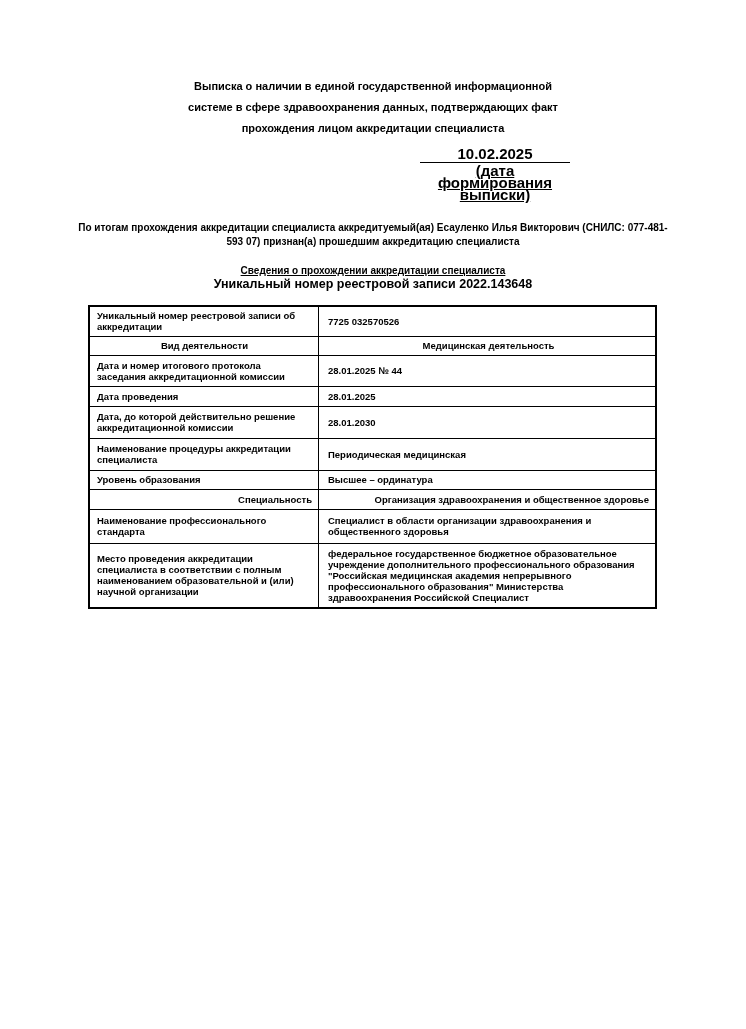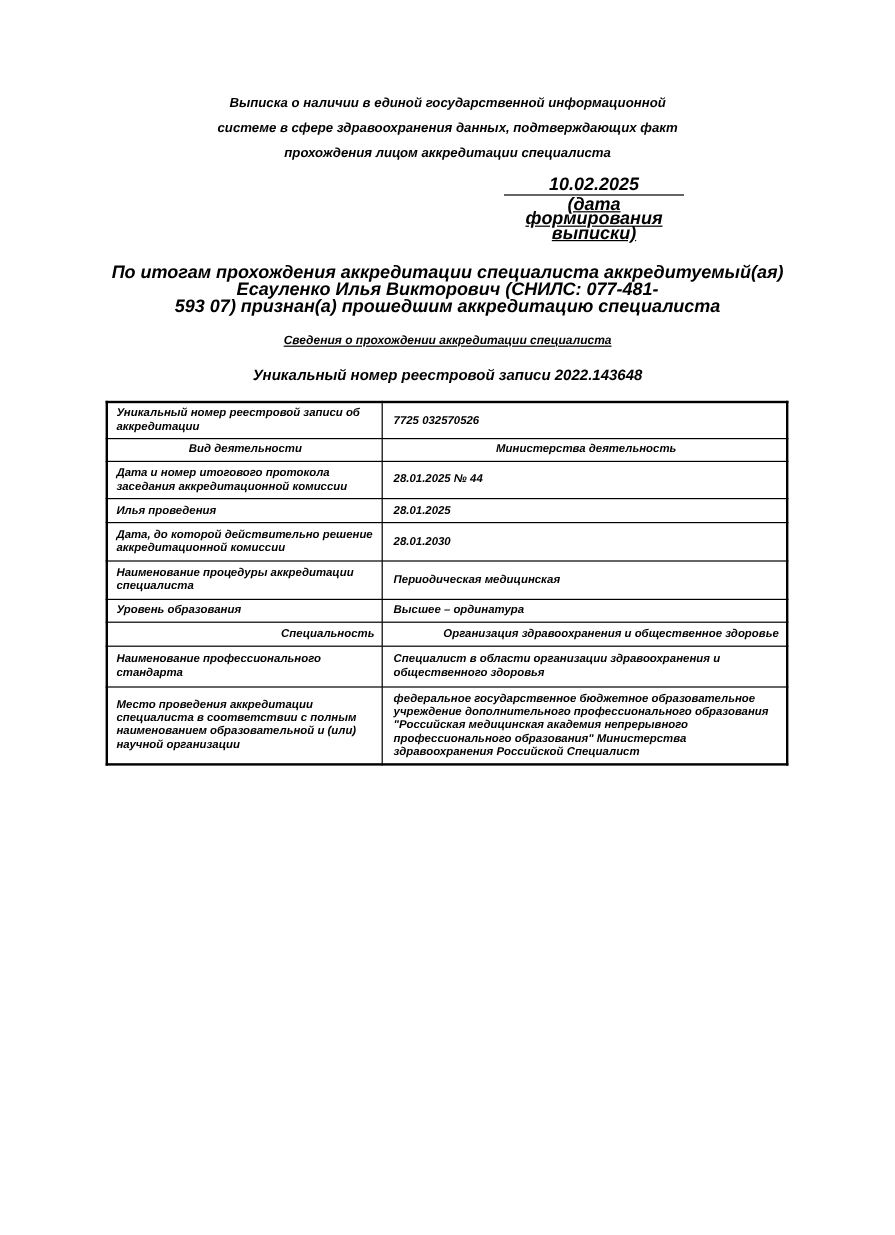--- a/index.html
+++ b/index.html
@@ -10,21 +10,20 @@
   .page {
     position: relative;
     width: 746px;
     height: 1029px;
     background: #ffffff;
     color: #000000;
     font-family: "Liberation Sans", sans-serif;
     font-weight: 700;
     box-sizing: border-box;
     overflow: hidden;
-    font-style: italic;
   }
   .doc-title {
     padding-top: 76px;
     text-align: center;
     font-size: 11px;
     line-height: 21px;
   }
   .date-block {
     width: 150px;
     margin: 9px 0 0 420px;
@@ -37,31 +36,31 @@
     border-bottom: 1.5px solid #000;
   }
   .date-caption {
     padding-top: 2px;
     text-decoration: underline;
   }
   .intro {
     margin: 20px auto 16px auto;
     width: 590px;
     text-align: center;
-    font-size: 15px;
+    font-size: 10px;
     line-height: 14px;
   }
   .section-heading {
     margin-top: 11px;
     text-align: center;
     font-size: 10px;
     text-decoration: underline;
   }
   .registry-heading {
-    margin-top: 16px;
+    margin-top: 1px;
     text-align: center;
     font-size: 12.5px;
   }
   table.acc {
     margin: 14px 0 0 88px;
     width: 569px;
     border-collapse: collapse;
     border: 2px solid #000;
     table-layout: fixed;
   }
@@ -112,28 +111,28 @@
   <div class="registry-heading">Уникальный номер реестровой записи 2022.143648</div>
 
   <table class="acc">
     <tbody>
       <tr class="r1">
         <td class="col-label">Уникальный номер реестровой записи об аккредитации</td>
         <td class="col-value">7725 032570526</td>
       </tr>
       <tr class="r2">
         <td class="col-label">Вид деятельности</td>
-        <td class="col-value">Министерства деятельность</td>
+        <td class="col-value">Медицинская деятельность</td>
       </tr>
       <tr class="r3">
         <td class="col-label">Дата и номер итогового протокола заседания аккредитационной комиссии</td>
         <td class="col-value">28.01.2025 № 44</td>
       </tr>
       <tr class="r4">
-        <td class="col-label">Илья проведения</td>
+        <td class="col-label">Дата проведения</td>
         <td class="col-value">28.01.2025</td>
       </tr>
       <tr class="r5">
         <td class="col-label">Дата, до которой действительно решение аккредитационной комиссии</td>
         <td class="col-value">28.01.2030</td>
       </tr>
       <tr class="r6">
         <td class="col-label">Наименование процедуры аккредитации специалиста</td>
         <td class="col-value">Периодическая медицинская</td>
       </tr>

